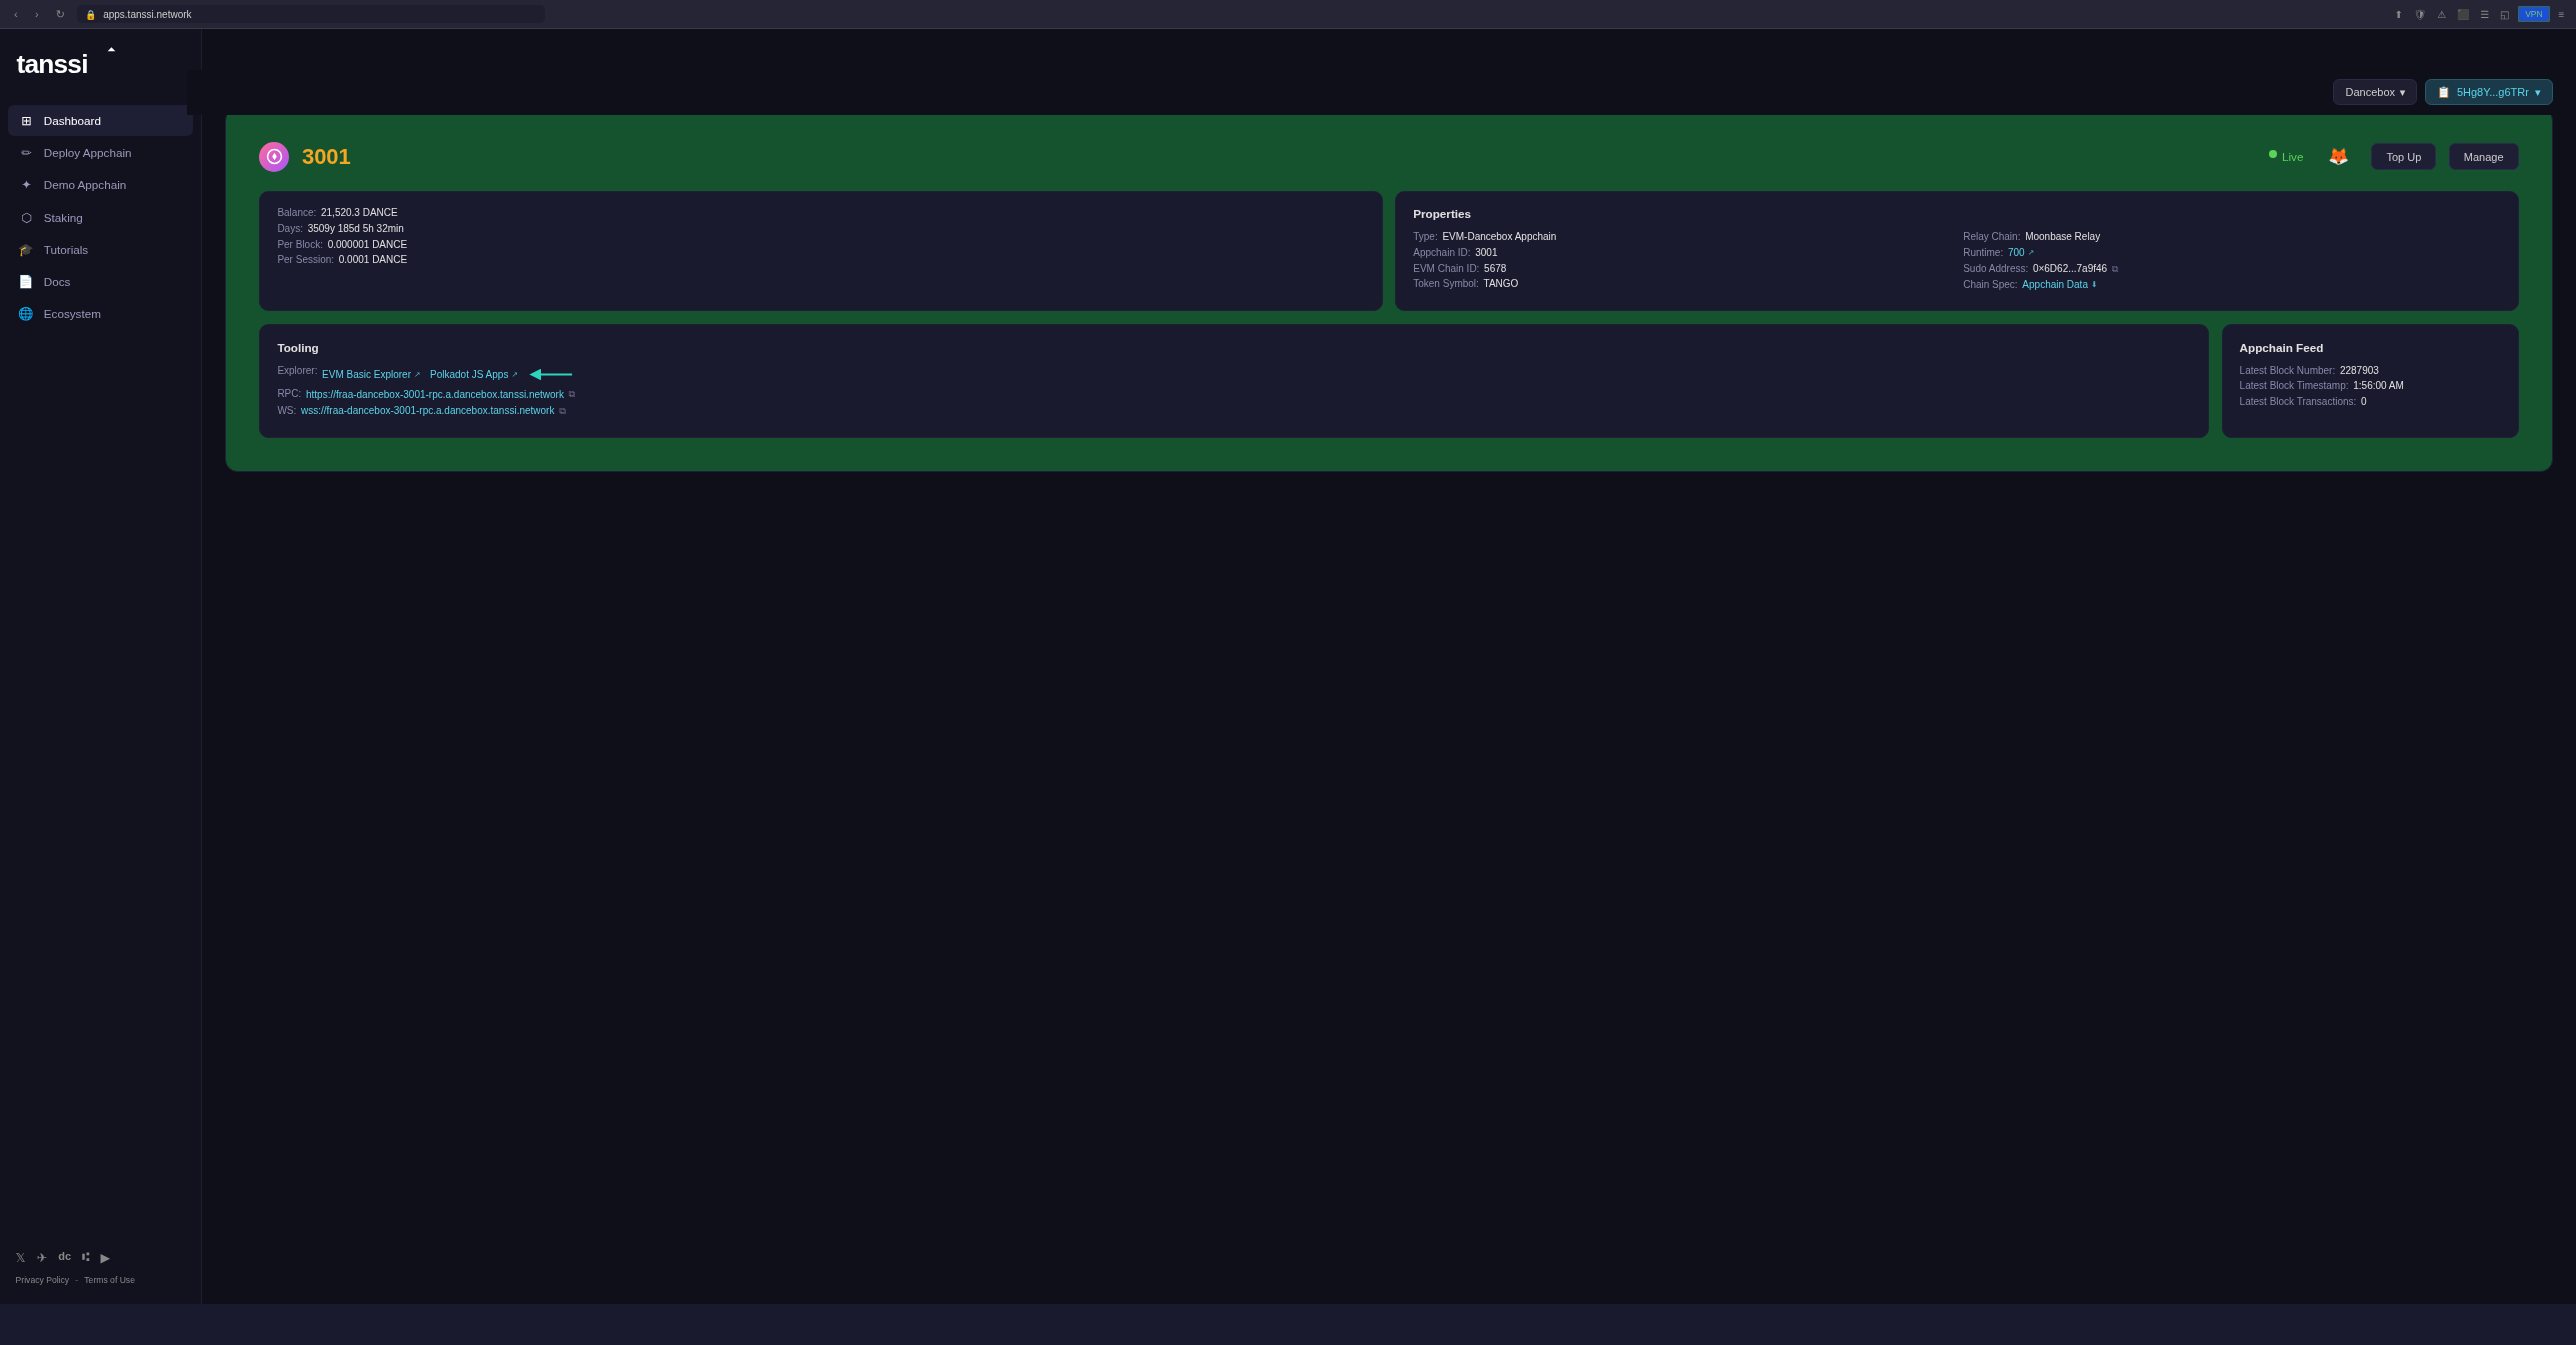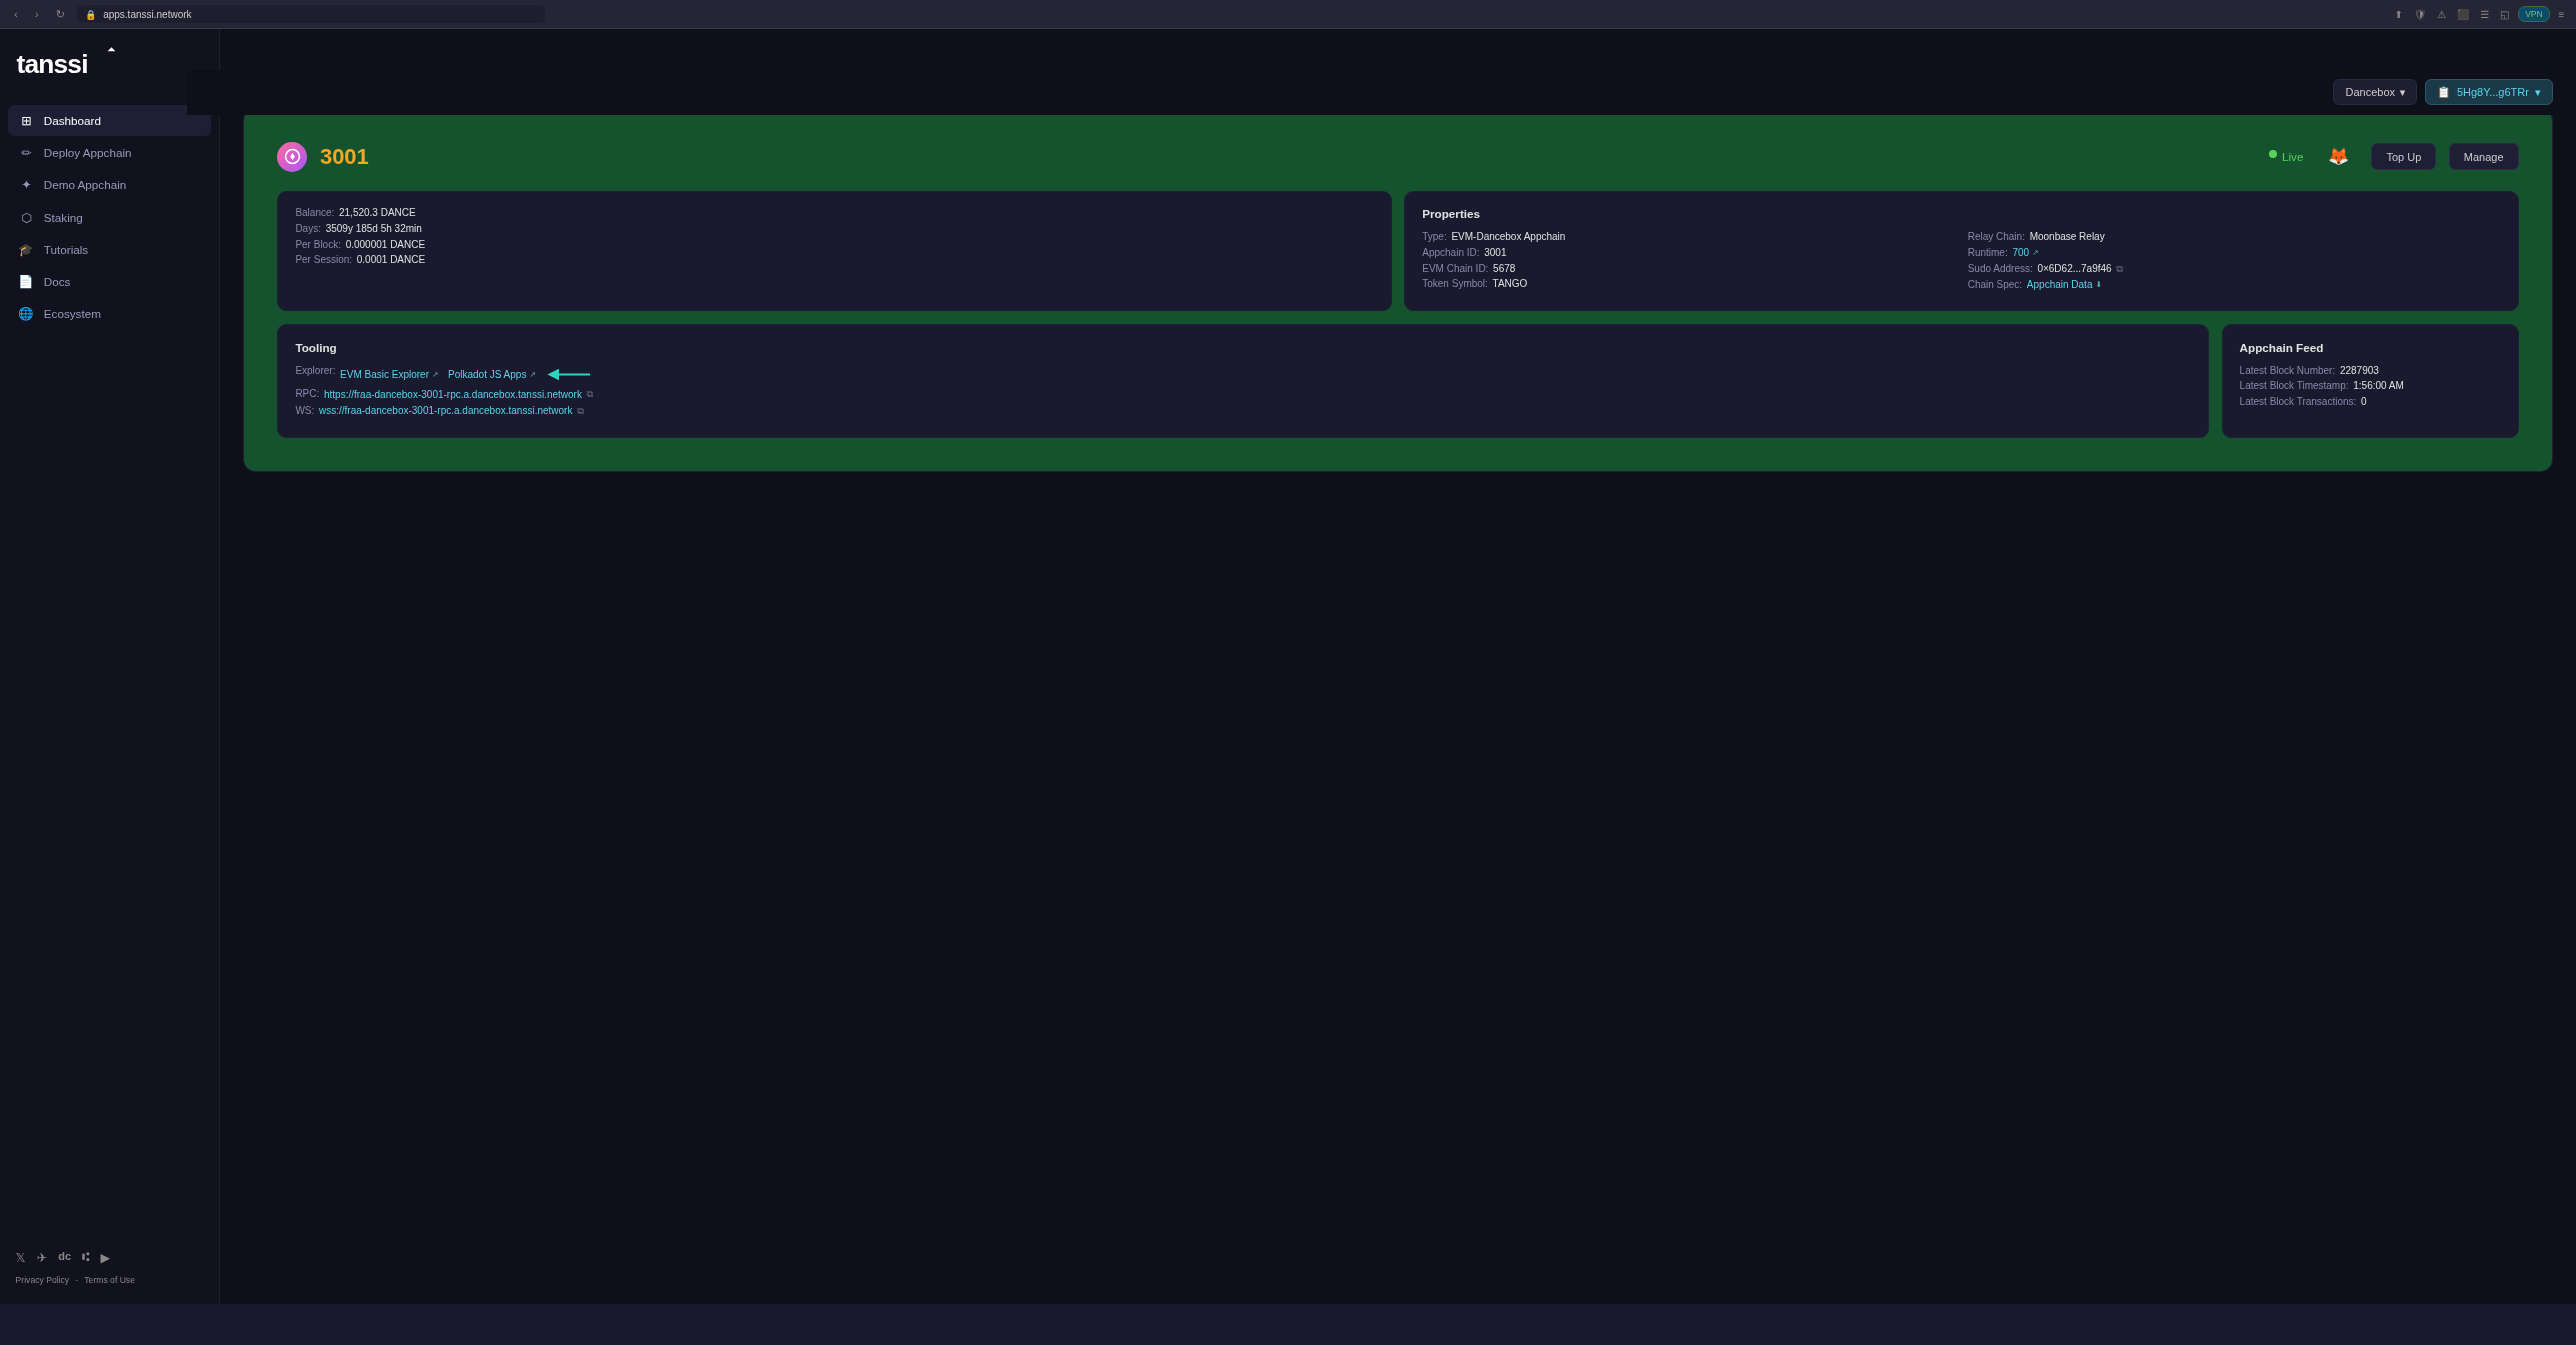--- a/index.html
+++ b/index.html
@@ -112,38 +112,38 @@
     }
     .nav-icon-btn {
       background: none;
       border: none;
       color: #888;
       cursor: pointer;
       font-size: 10px;
       padding: 2.3px;
     }
     .vpn-badge {
-      background: #0c4a6e;
+      background: #1d4ed8;
       border: 0.8px solid #3d6a3d;
       color: #6bc46b;
       font-size: 8.6px;
       padding: 2.3px 6.2px;
-      border-radius: 7px;
+      border-radius: 1px;
     }
 
     
     .app-container {
       display: flex;
       height: calc(100vh - 70px);
       background: #0f0f1a;
     }
 
     
     .sidebar {
-      width: 220px;
+      width: 202px;
       background: #12121f;
       display: flex;
       flex-direction: column;
       padding: 15.6px 0;
       border-right: 0.8px solid #1e1e30;
     }
     .sidebar-logo {
       padding: 0 15.6px 23.4px 15.6px;
     }
     .sidebar-nav {

